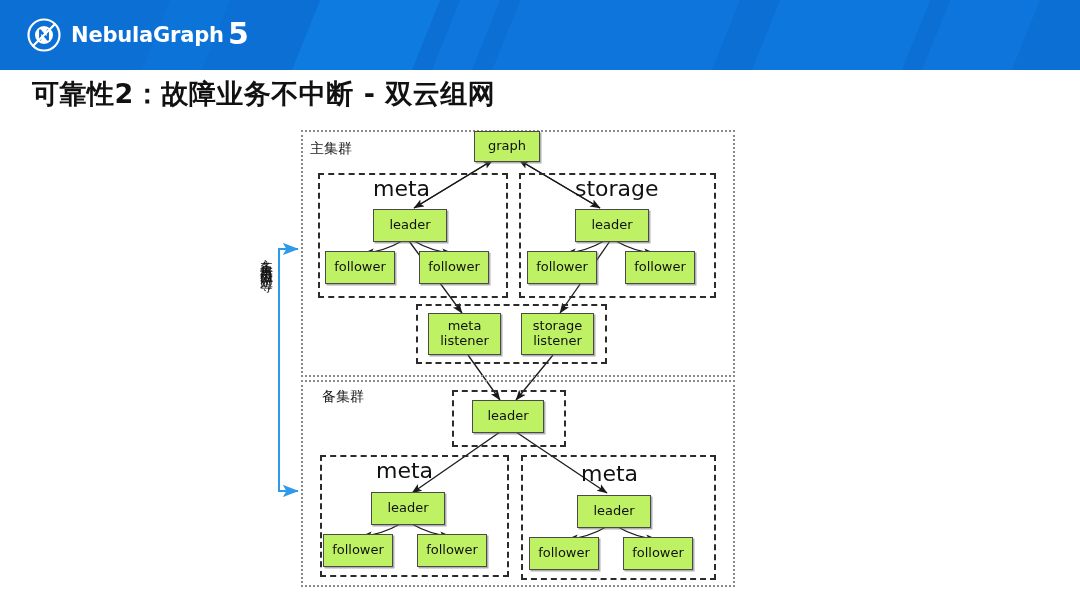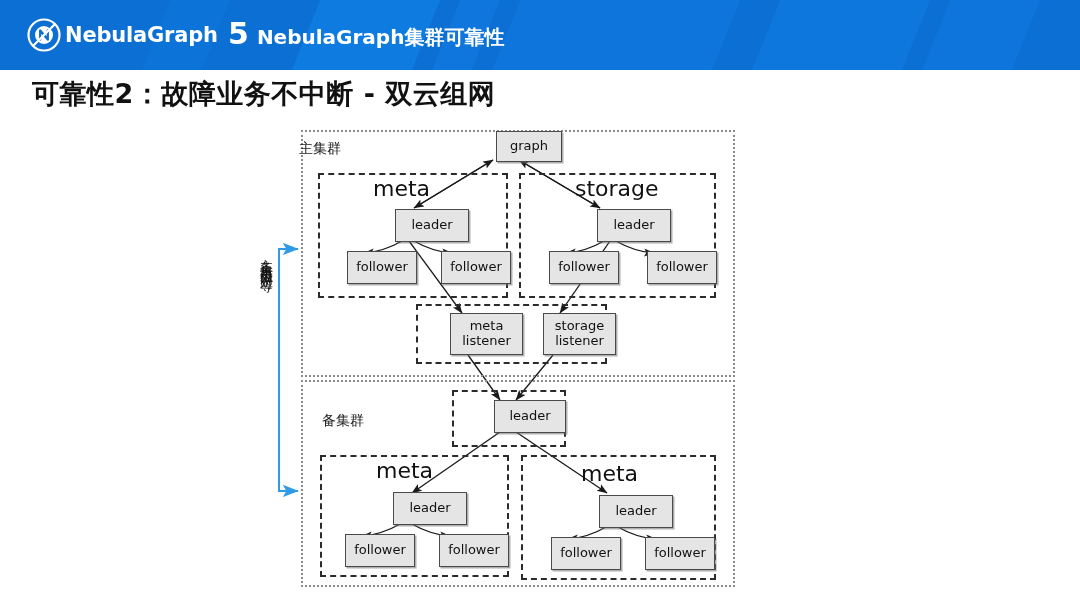--- a/index.html
+++ b/index.html
@@ -37,21 +37,21 @@
   #header .s3 { left: 500px;  width: 220px; opacity:0.30; }
   #header .s4 { left: 760px;  width: 150px; opacity:0.40; }
   #header .s5 { left: 930px;  width: 90px;  opacity:0.30; }
   #header .s6 { left: 150px;  width: 60px;  opacity:0.22; }
 
   #logo-wrap {
     position: absolute;
     left: 26px; top: 17px;
     display: flex;
     align-items: center;
-    gap: 3px;
+    gap: 9px;
     z-index: 3;
   }
   #logo-mark {
     width: 36px; height: 36px;
     position: relative;
   }
   #logo-text {
     color: #ffffff;
     font-size: 21px;
     font-weight: bold;
@@ -136,33 +136,32 @@
   .group-title {
     position: absolute;
     font-size: 22px;
     color: #111111;
     font-family: "DejaVu Sans", sans-serif;
     white-space: nowrap;
   }
   .node {
     position: absolute;
     border: 1.5px solid #4a4a4a;
-    background: #e5e5e5;
+    background: #bef264;
     box-shadow: 1.5px 1.5px 0 rgba(110,110,110,0.55);
     display: flex;
     align-items: center;
     justify-content: center;
     text-align: center;
     font-size: 13px;
     color: #111111;
     line-height: 1.15;
     font-family: "DejaVu Sans", sans-serif;
     z-index: 5;
     white-space: pre-line;
-    margin-left: 22px;
   }
 
   
   #peer-note {
     position: absolute;
     left: 254px;
     top: 248px;
     width: 22px;
     font-size: 13px;
     color: #111111;
@@ -192,21 +191,20 @@
         <circle cx="18" cy="18" r="9" fill="#ffffff"></circle>
         <path d="M14.2 22.6 L14.2 13.4 L21.8 22.6 L21.8 13.4" fill="none" stroke="#0B6FD4" stroke-width="2.3" stroke-linecap="round" stroke-linejoin="round"></path>
         <path d="M7.2 28.8 L28.8 7.2" stroke="#ffffff" stroke-width="2.2" stroke-linecap="round"></path>
       </svg>
     </div>
     <div id="logo-text">NebulaGraph</div>
   </div>
 
   <div id="header-title">
     <span class="num">5</span>
-    <span class="ttxt">NebulaGraph集群可靠性</span>
   </div>
 
 </div>
 
 <div id="slide-title">可靠性2：故障业务不中断 - 双云组网</div>
 
 <div id="diagram">
 
   <svg id="svg-layer">
     <defs>
@@ -248,21 +246,21 @@
     <path d="M616,526 Q637,538 656,539" fill="none" stroke="#1a1a1a" stroke-width="1.3" marker-end="url(#ah)"></path>
 
     <path d="M296,249 L279,249 L279,491 L296,491" fill="none" stroke="#2F9BE8" stroke-width="2"></path>
     <line x1="280" y1="249" x2="298" y2="249" stroke="#2F9BE8" stroke-width="2" marker-end="url(#ahb)"></line>
     <line x1="280" y1="491" x2="298" y2="491" stroke="#2F9BE8" stroke-width="2" marker-end="url(#ahb)"></line>
   </svg>
 
   <div id="peer-note">主备集群组网对等</div>
 
   <div class="cluster-outer" style="left:301px; top:130px; width:430px; height:243px;"></div>
-  <div class="cluster-label" style="left:299px; top:140px;">主集群</div>
+  <div class="cluster-label" style="left:310px; top:140px;">主集群</div>
 
   <div class="node" style="left:474px; top:131px; width:64px; height:29px;">graph</div>
 
   <div class="group-box" style="left:318px; top:173px; width:186px; height:121px;"></div>
   <div class="group-title" style="left:373px; top:176px;">meta</div>
   <div class="node" style="left:373px; top:209px; width:72px; height:31px;">leader</div>
   <div class="node" style="left:325px; top:251px; width:68px; height:31px;">follower</div>
   <div class="node" style="left:419px; top:251px; width:68px; height:31px;">follower</div>
 
   <div class="group-box" style="left:519px; top:173px; width:193px; height:121px;"></div>
@@ -271,21 +269,21 @@
   <div class="node" style="left:527px; top:251px; width:68px; height:31px;">follower</div>
   <div class="node" style="left:625px; top:251px; width:68px; height:31px;">follower</div>
 
   <div class="group-box" style="left:416px; top:304px; width:187px; height:56px;"></div>
   <div class="node" style="left:428px; top:313px; width:71px; height:40px;">meta
 listener</div>
   <div class="node" style="left:521px; top:313px; width:71px; height:40px;">storage
 listener</div>
 
   <div class="cluster-outer" style="left:301px; top:380px; width:430px; height:203px;"></div>
-  <div class="cluster-label" style="left:322px; top:412px;">备集群</div>
+  <div class="cluster-label" style="left:322px; top:388px;">备集群</div>
 
   <div class="group-box" style="left:452px; top:390px; width:110px; height:53px;"></div>
   <div class="node" style="left:472px; top:400px; width:70px; height:31px;">leader</div>
 
   <div class="group-box" style="left:320px; top:455px; width:185px; height:118px;"></div>
   <div class="group-title" style="left:376px; top:458px;">meta</div>
   <div class="node" style="left:371px; top:492px; width:72px; height:31px;">leader</div>
   <div class="node" style="left:323px; top:534px; width:68px; height:31px;">follower</div>
   <div class="node" style="left:417px; top:534px; width:68px; height:31px;">follower</div>
 

